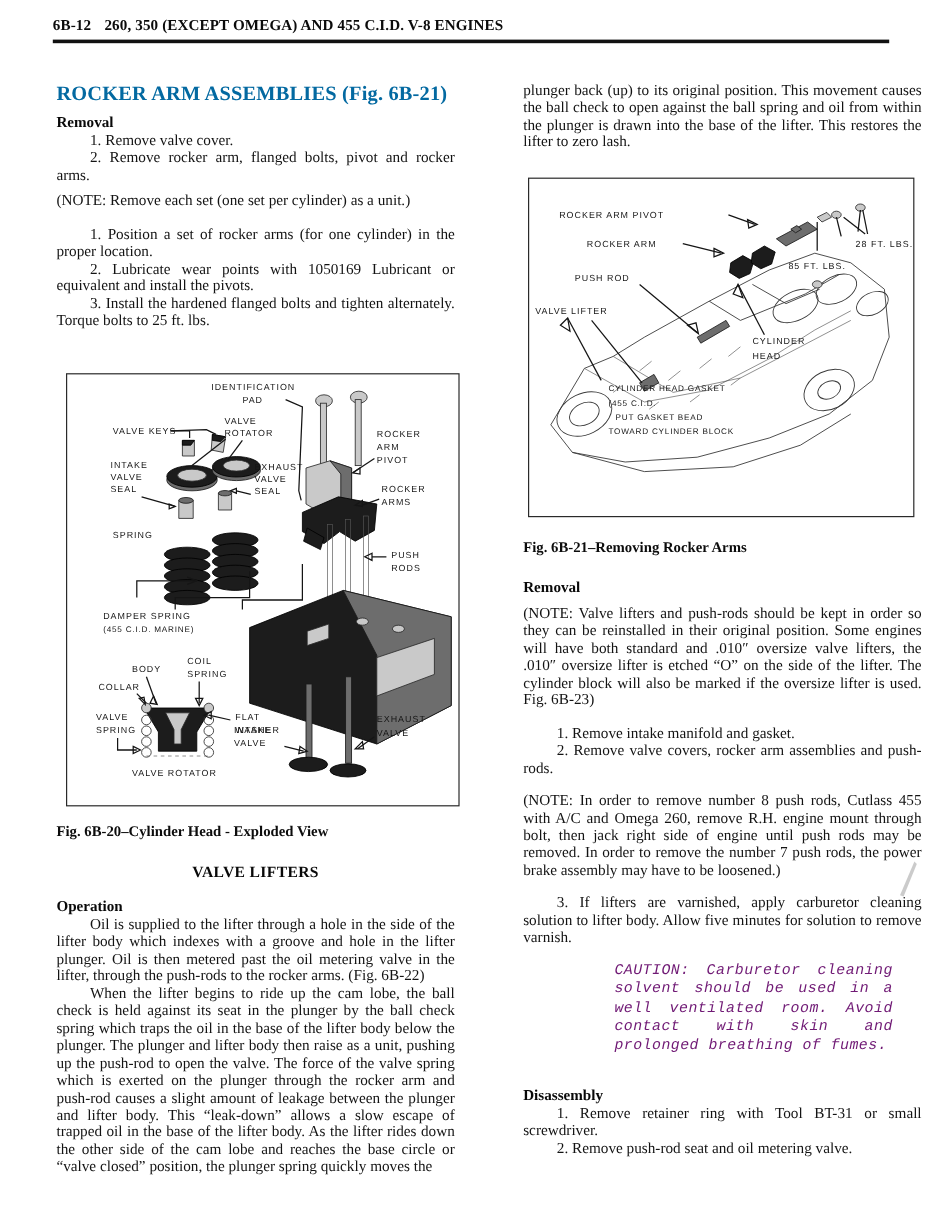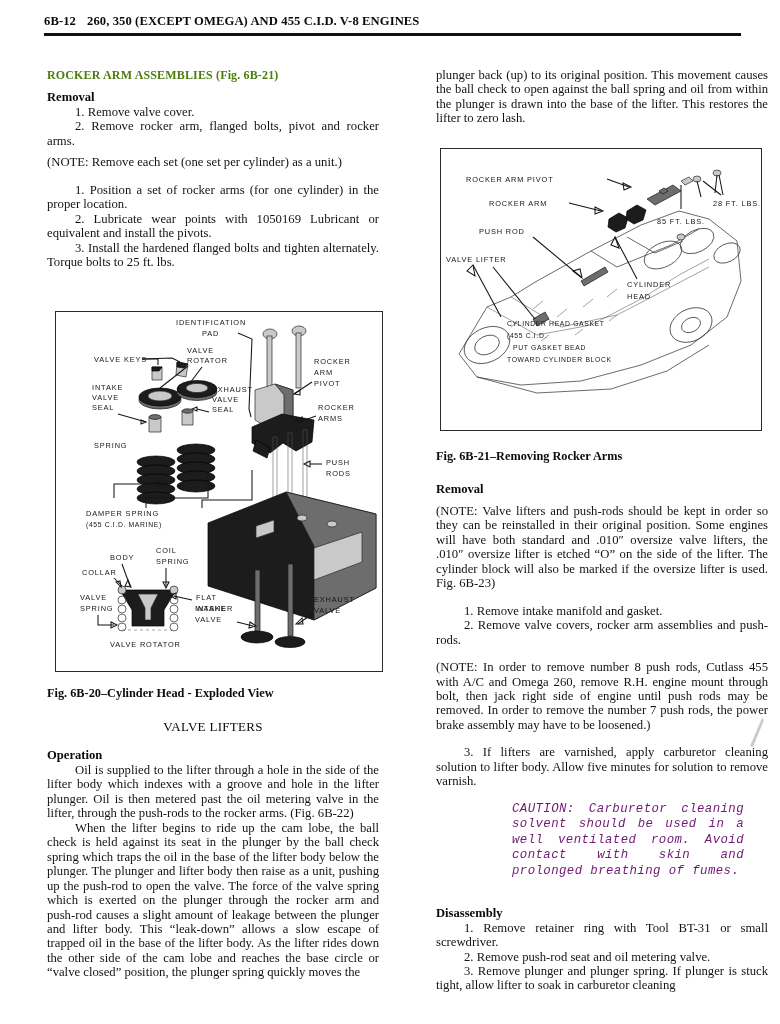--- a/index.html
+++ b/index.html
@@ -65,35 +65,35 @@
   }
   p.noindent { text-indent: 0; }
   p.indent   { text-indent: 28px; }
 
   .gap-s { height: 7px; }
   .gap-m { height: 13px; }
   .gap-l { height: 18px; }
 
   h2.head-major {
     margin: 0;
-    font-size: 12px;
+    font-size: 17px;
     font-weight: bold;
     letter-spacing: 0.15px;
-    color: #4d7c0f;
+    color: #0369a1;
   }
   h3.head-minor {
     margin: 0;
     font-size: 12.6px;
     font-weight: bold;
     color: #090909;
   }
   h3.head-center {
     margin: 0;
     font-size: 13px;
-    font-weight: normal;
+    font-weight: bold;
     text-align: center;
     letter-spacing: 0.3px;
     color: #090909;
   }
 
   .fig-caption {
     font-size: 12.3px;
     font-weight: bold;
     text-align: left;
     color: #0c0c0c;
@@ -478,20 +478,19 @@
     <p class="noindent">(NOTE: In order to remove number 8 push rods, Cutlass 455 with A/C and Omega 260, remove R.H. engine mount through bolt, then jack right side of engine until push rods may be removed. In order to remove the number 7 push rods, the power brake assembly may have to be loosened.)</p>
     <div class="gap-m"></div>
     <p class="indent">3. If lifters are varnished, apply carburetor cleaning solution to lifter body. Allow five minutes for solution to remove varnish.</p>
     <div class="gap-m"></div>
     <div class="caution">CAUTION: Carburetor cleaning solvent should be used in a well ventilated room. Avoid contact with skin and prolonged breathing of fumes.</div>
     <div class="gap-m"></div>
     <div class="gap-m"></div>
     <h3 class="head-minor">Disassembly</h3>
     <p class="indent">1. Remove retainer ring with Tool BT-31 or small screwdriver.</p>
     <p class="indent">2. Remove push-rod seat and oil metering valve.</p>
-    <p class="indent">3. Remove plunger and plunger spring. If plunger is stuck tight, allow lifter to soak in carburetor cleaning</p>
   </div>
 
   <svg class="speckle" viewBox="0 0 18 34">
     <path d="M2 32 L14 4 L16 6 L5 33 Z" fill="#8d8d8d"></path>
   </svg>
 
 </div>
 
 </body></html>

